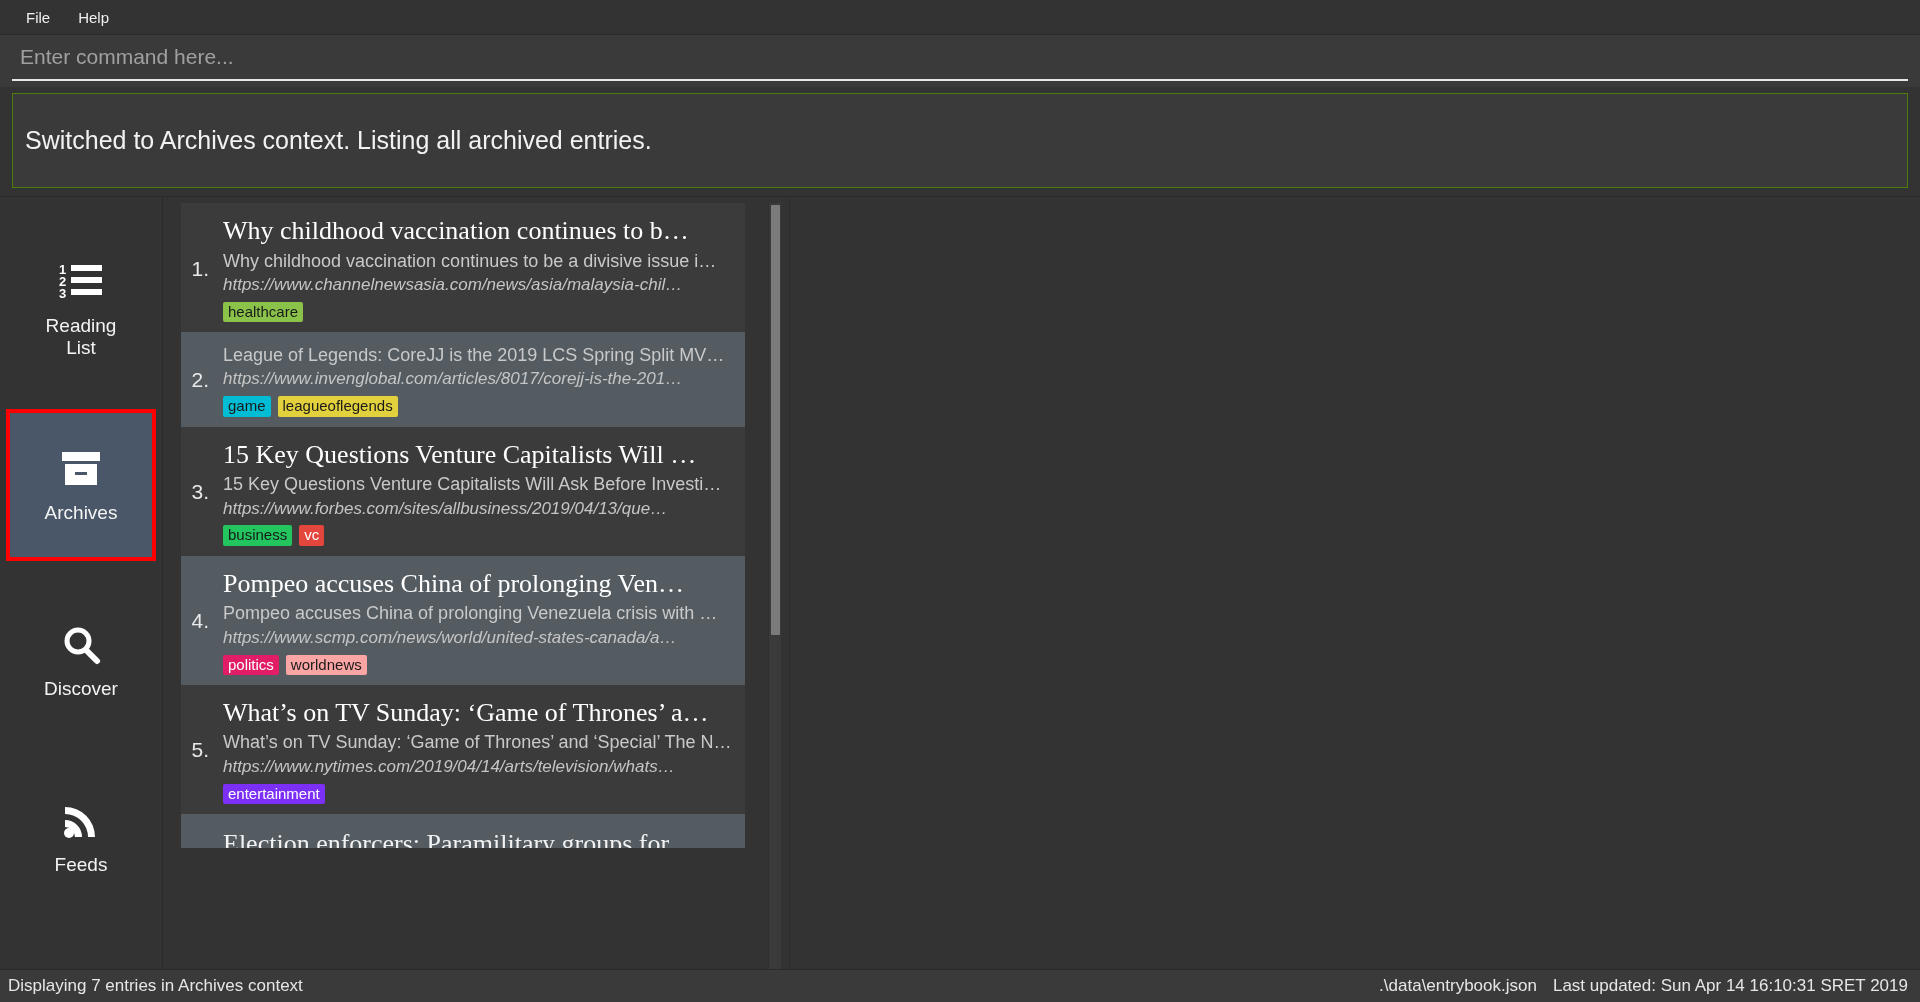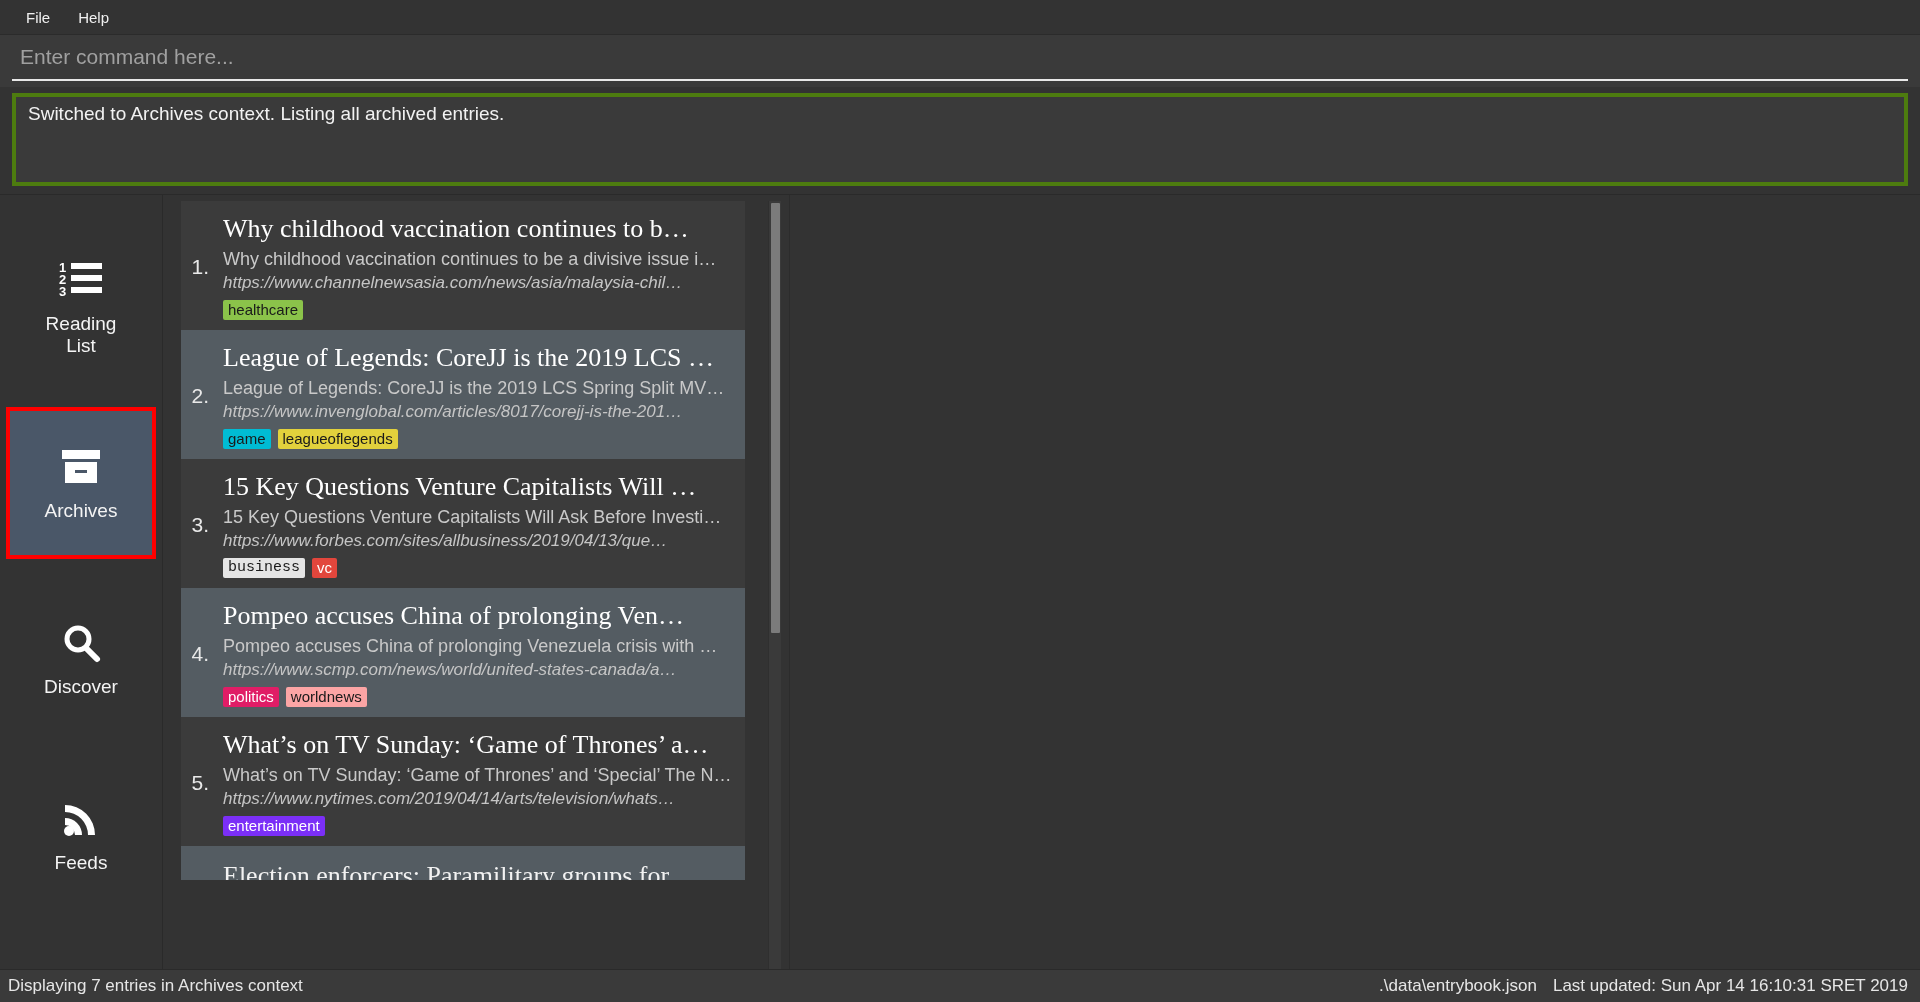--- a/index.html
+++ b/index.html
@@ -65,24 +65,24 @@
   
   .message-wrap {
     flex: 0 0 107px;
     background: #333333;
     padding: 6px 12px 8px 12px;
   }
   .message-box {
     width: 100%;
     height: 100%;
     background: #3a3a3a;
-    border: 4px solid #4d7c0f;
+    border: 1px solid #4d7c0f;
     color: #f2f2f2;
-    font-size: 19px;
-    padding: 6px 12px;
+    font-size: 25px;
+    padding: 32px 12px;
     overflow: hidden;
   }
 
   
   .body-row {
     flex: 1 1 auto;
     display: flex;
     min-height: 0;
     background: #333333;
     border-top: 1px solid #2a2a2a;
@@ -336,38 +336,37 @@
             <div class="entry-url">https://www.channelnewsasia.com/news/asia/malaysia-chil…</div>
             <div class="entry-tags">
               <span class="tag" style="background:#8bc34a;color:#1a1a1a;">healthcare</span>
             </div>
           </div>
         </div>
 
         <div class="entry alt">
           <div class="entry-index">2.</div>
           <div class="entry-main">
-            <div class="entry-title">League of Legends: CoreJJ is the 2019 LCS …</div>
             <div class="entry-desc">League of Legends: CoreJJ is the 2019 LCS Spring Split MV…</div>
             <div class="entry-url">https://www.invenglobal.com/articles/8017/corejj-is-the-201…</div>
             <div class="entry-tags">
               <span class="tag" style="background:#00bcd4;color:#1a1a1a;">game</span>
               <span class="tag" style="background:#e2d13c;color:#1a1a1a;">leagueoflegends</span>
             </div>
           </div>
         </div>
 
         <div class="entry">
           <div class="entry-index">3.</div>
           <div class="entry-main">
             <div class="entry-title">15 Key Questions Venture Capitalists Will …</div>
             <div class="entry-desc">15 Key Questions Venture Capitalists Will Ask Before Investi…</div>
             <div class="entry-url">https://www.forbes.com/sites/allbusiness/2019/04/13/que…</div>
             <div class="entry-tags">
-              <span class="tag" style="background:#e5e5e5;color:#1a1a1a;font-family:Liberation Mono, monospace;">business</span>
+              <span class="tag" style="background:#22c55e;color:#1a1a1a;">business</span>
               <span class="tag" style="background:#e2463c;color:#ffffff;">vc</span>
             </div>
           </div>
         </div>
 
         <div class="entry alt">
           <div class="entry-index">4.</div>
           <div class="entry-main">
             <div class="entry-title">Pompeo accuses China of prolonging Ven…</div>
             <div class="entry-desc">Pompeo accuses China of prolonging Venezuela crisis with …</div>

